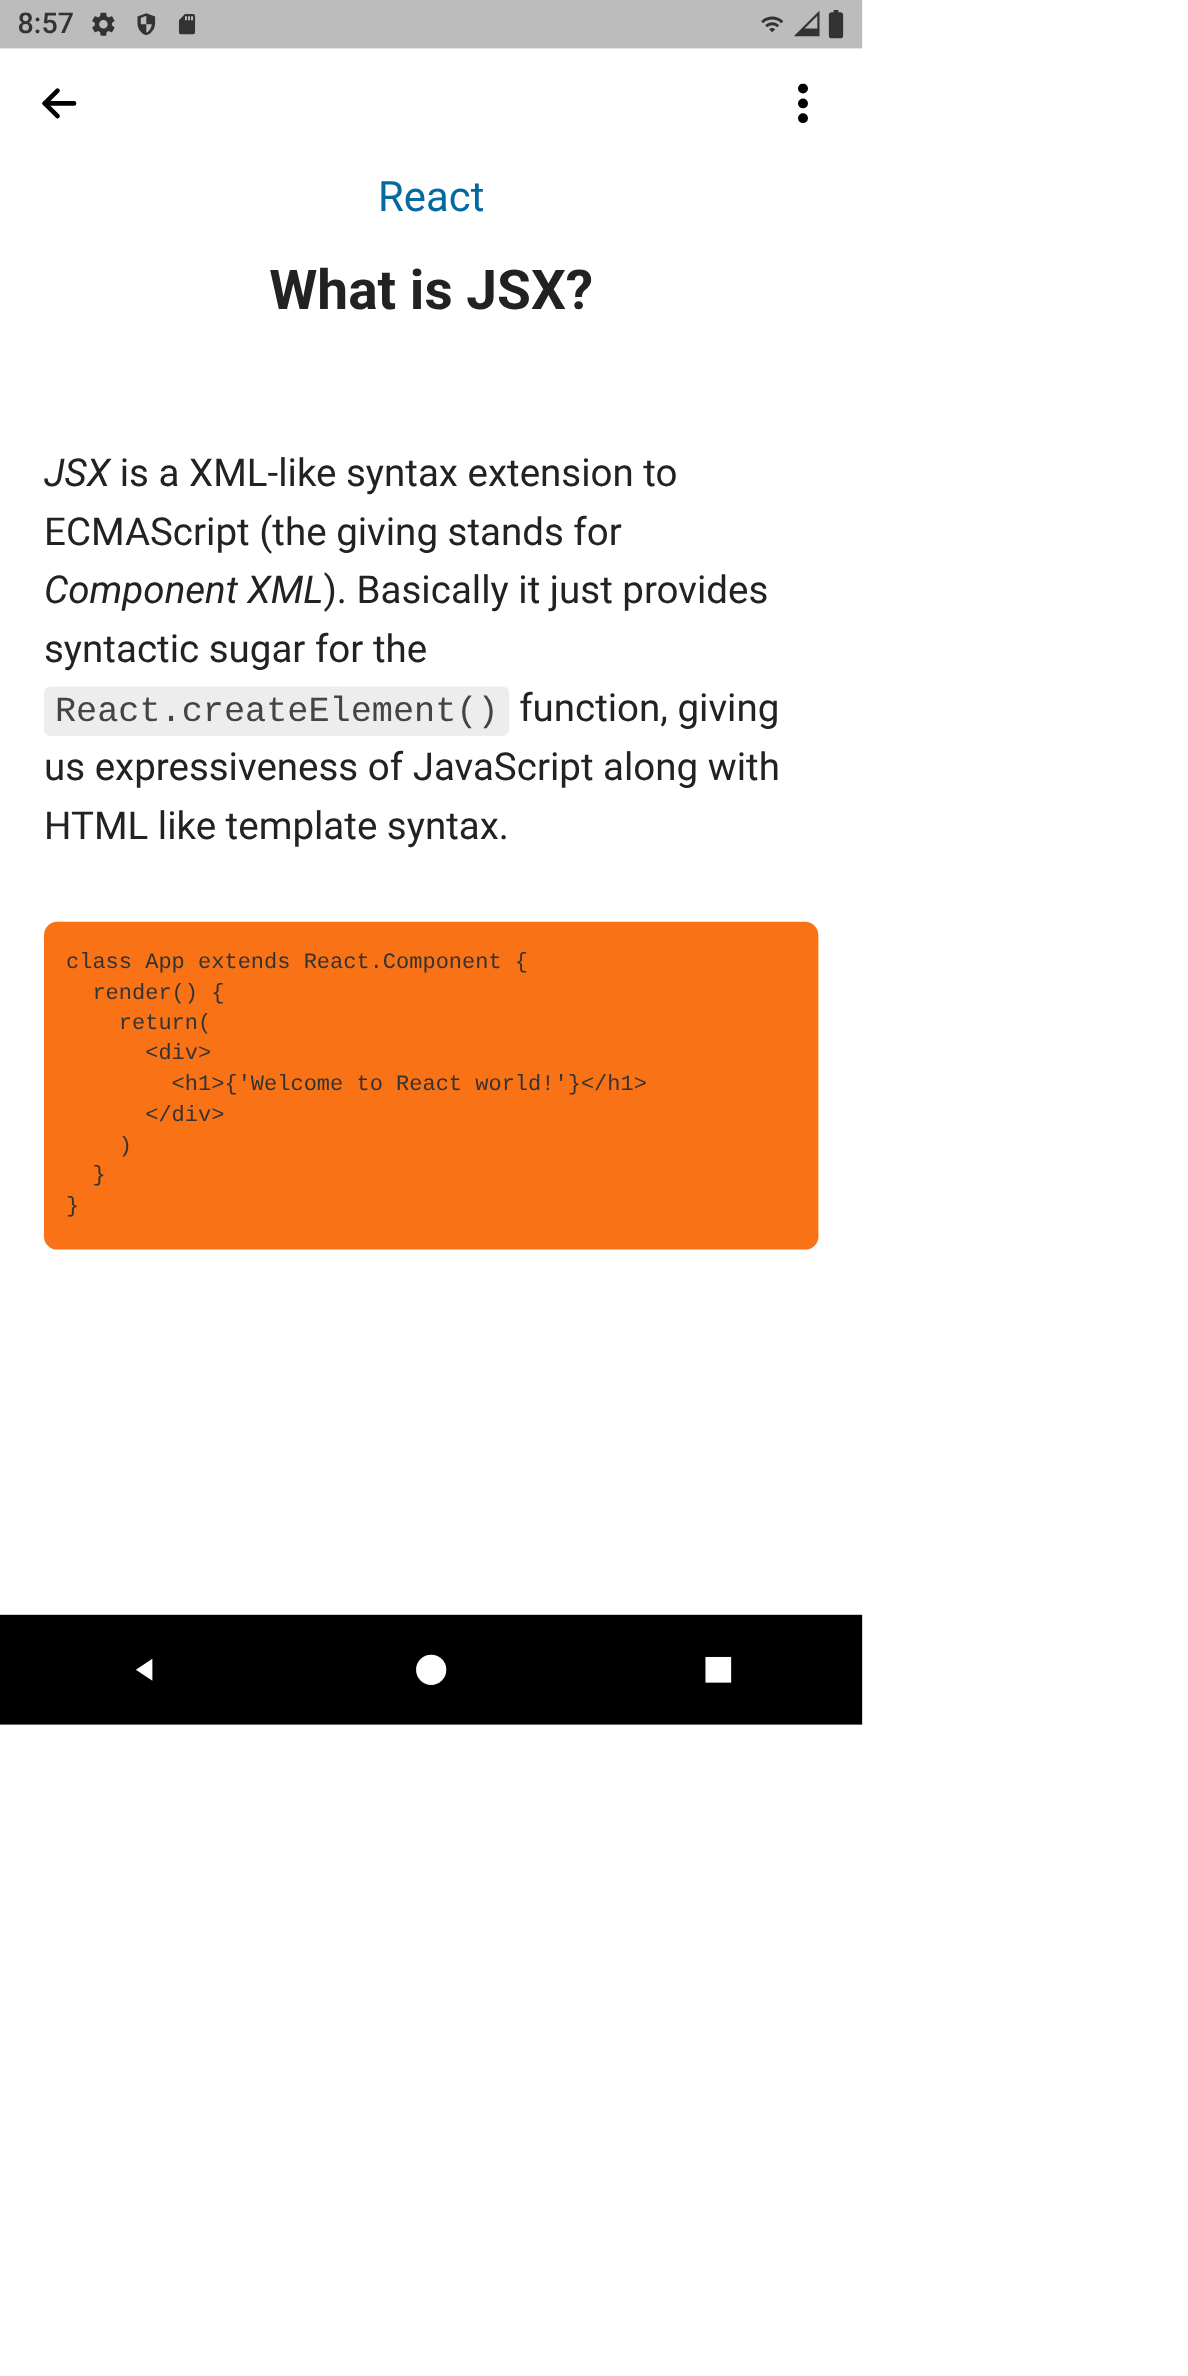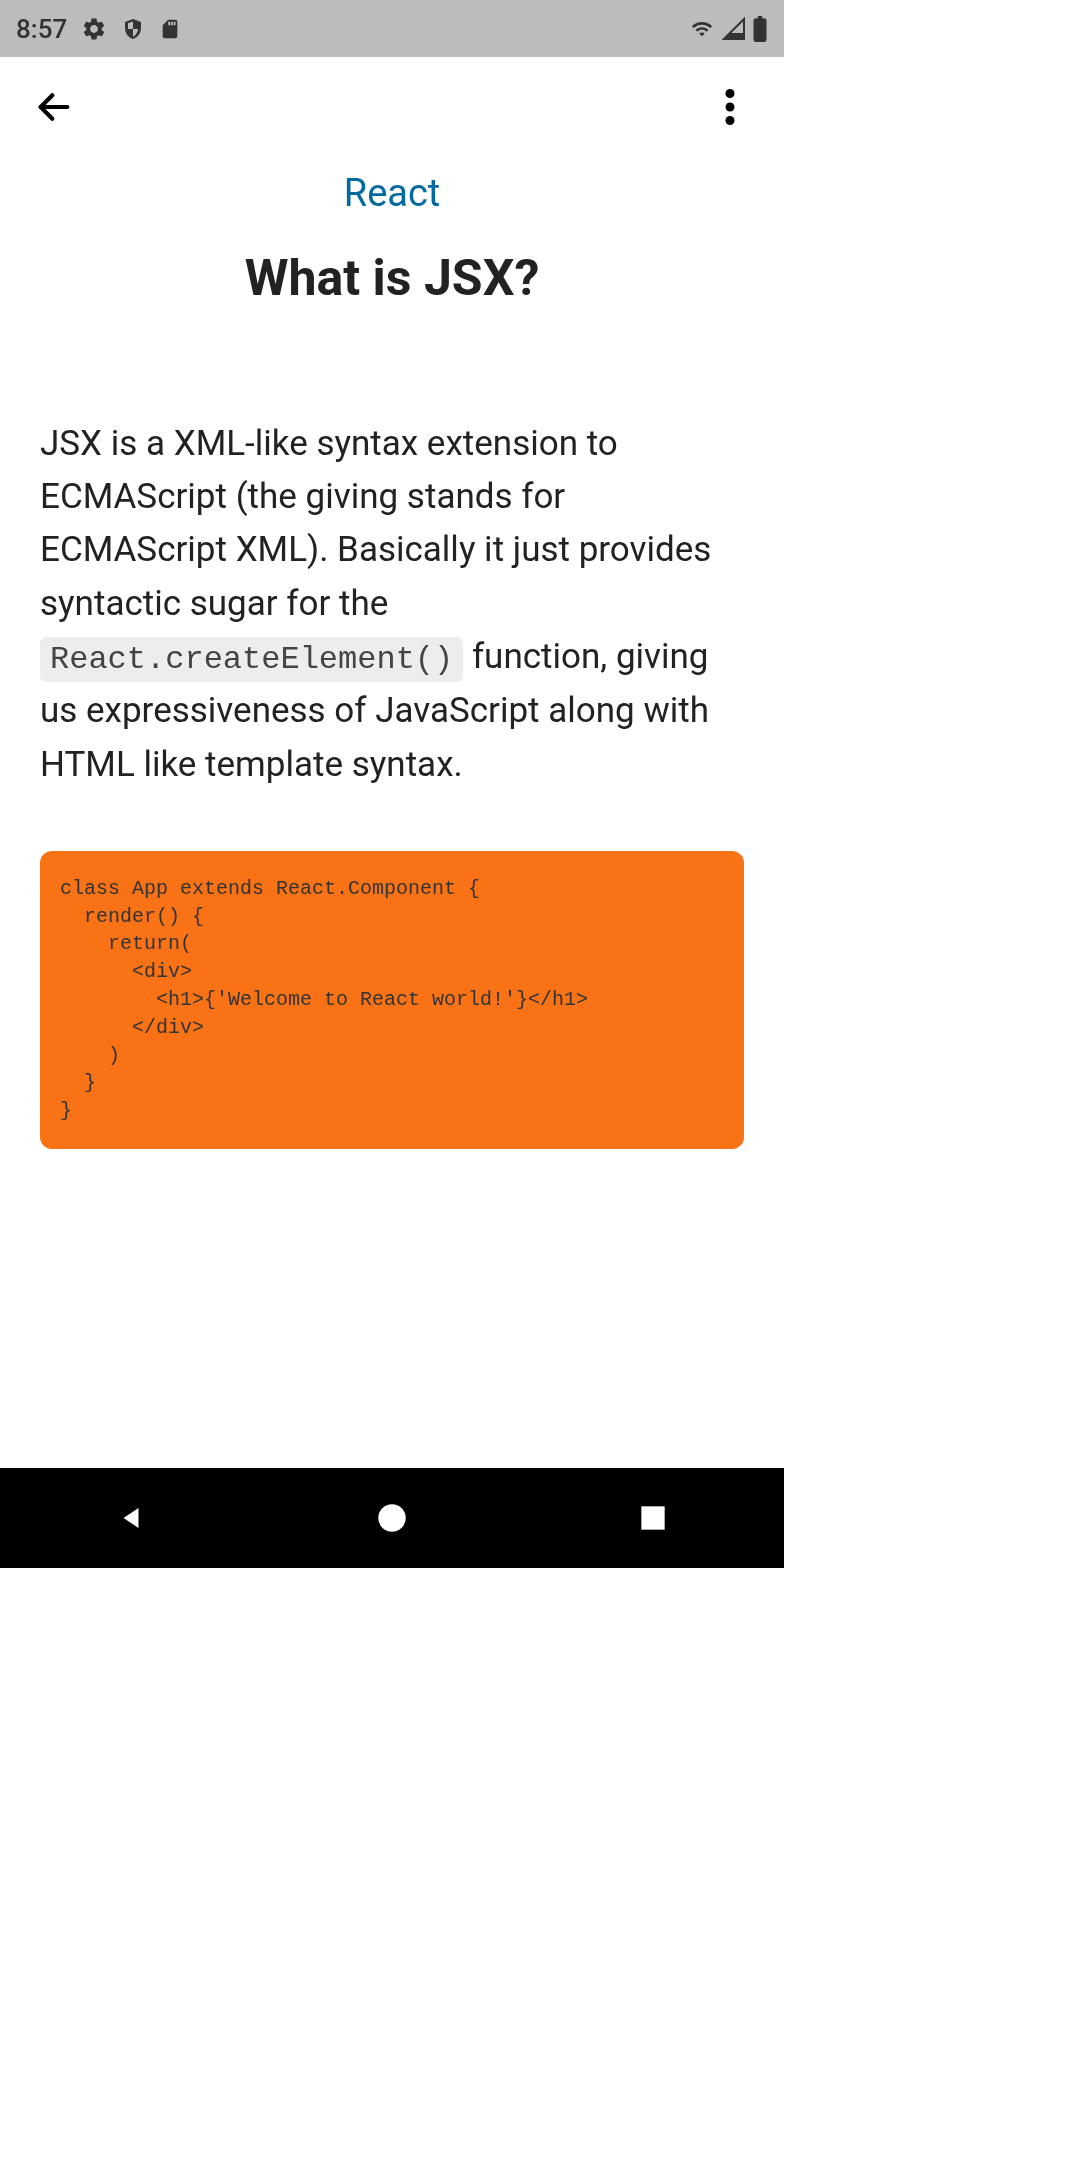--- a/index.html
+++ b/index.html
@@ -9,21 +9,21 @@
     }
     body {
       font-family: -apple-system, BlinkMacSystemFont, 'Segoe UI', Roboto, sans-serif;
       width: 784px;
       height: 1568px;
       background: #fff;
       position: relative;
       overflow: hidden;
     }
     .status-bar {
-      height: 57px;
+      height: 44px;
       background: #bcbcbc;
       display: flex;
       padding: 0 16px;
       justify-content: space-between;
       color: #333;
     }
     .status-left {
       display: flex;
       align-items: center;
       gap: 14px;
@@ -84,20 +84,21 @@
     .paragraph {
       font-size: 35px;
       line-height: 1.52;
       color: #222;
       margin-top: 110px;
     }
     .paragraph.second {
       margin-top: 56px;
     }
     .italic {
+      font-style: italic;
     }
     .inline-code {
       font-family: 'Courier New', Courier, monospace;
       background: #ededed;
       padding: 4px 10px;
       border-radius: 6px;
       font-size: 32px;
       color: #444;
       text-align: right;
     }
@@ -189,21 +190,21 @@
       <circle cx="3" cy="21" r="3"></circle>
     </svg>
   </div>
 </div>
 
 <div class="content">
   <div class="category">React</div>
   <h1 class="title">What is JSX?</h1>
 
   <p class="paragraph">
-    <span class="italic">JSX</span><span> is a XML-like syntax extension to ECMAScript (the giving stands for </span><span class="italic">ECMAScript XML</span><span>). Basically it just provides syntactic sugar for the </span><code class="inline-code">React.createElement()</code><span> function, giving us expressiveness of JavaScript along with HTML like template syntax.</span>
+    <span class="italic">JSX</span><span> is a XML-like syntax extension to ECMAScript (the giving stands for </span><span class="italic">Component XML</span><span>). Basically it just provides syntactic sugar for the </span><code class="inline-code">React.createElement()</code><span> function, giving us expressiveness of JavaScript along with HTML like template syntax.</span>
   </p>
 
 
   <pre class="code-block">class App extends React.Component {
   render() {
     return(
       &lt;div&gt;
         &lt;h1&gt;{'Welcome to React world!'}&lt;/h1&gt;
       &lt;/div&gt;
     )

